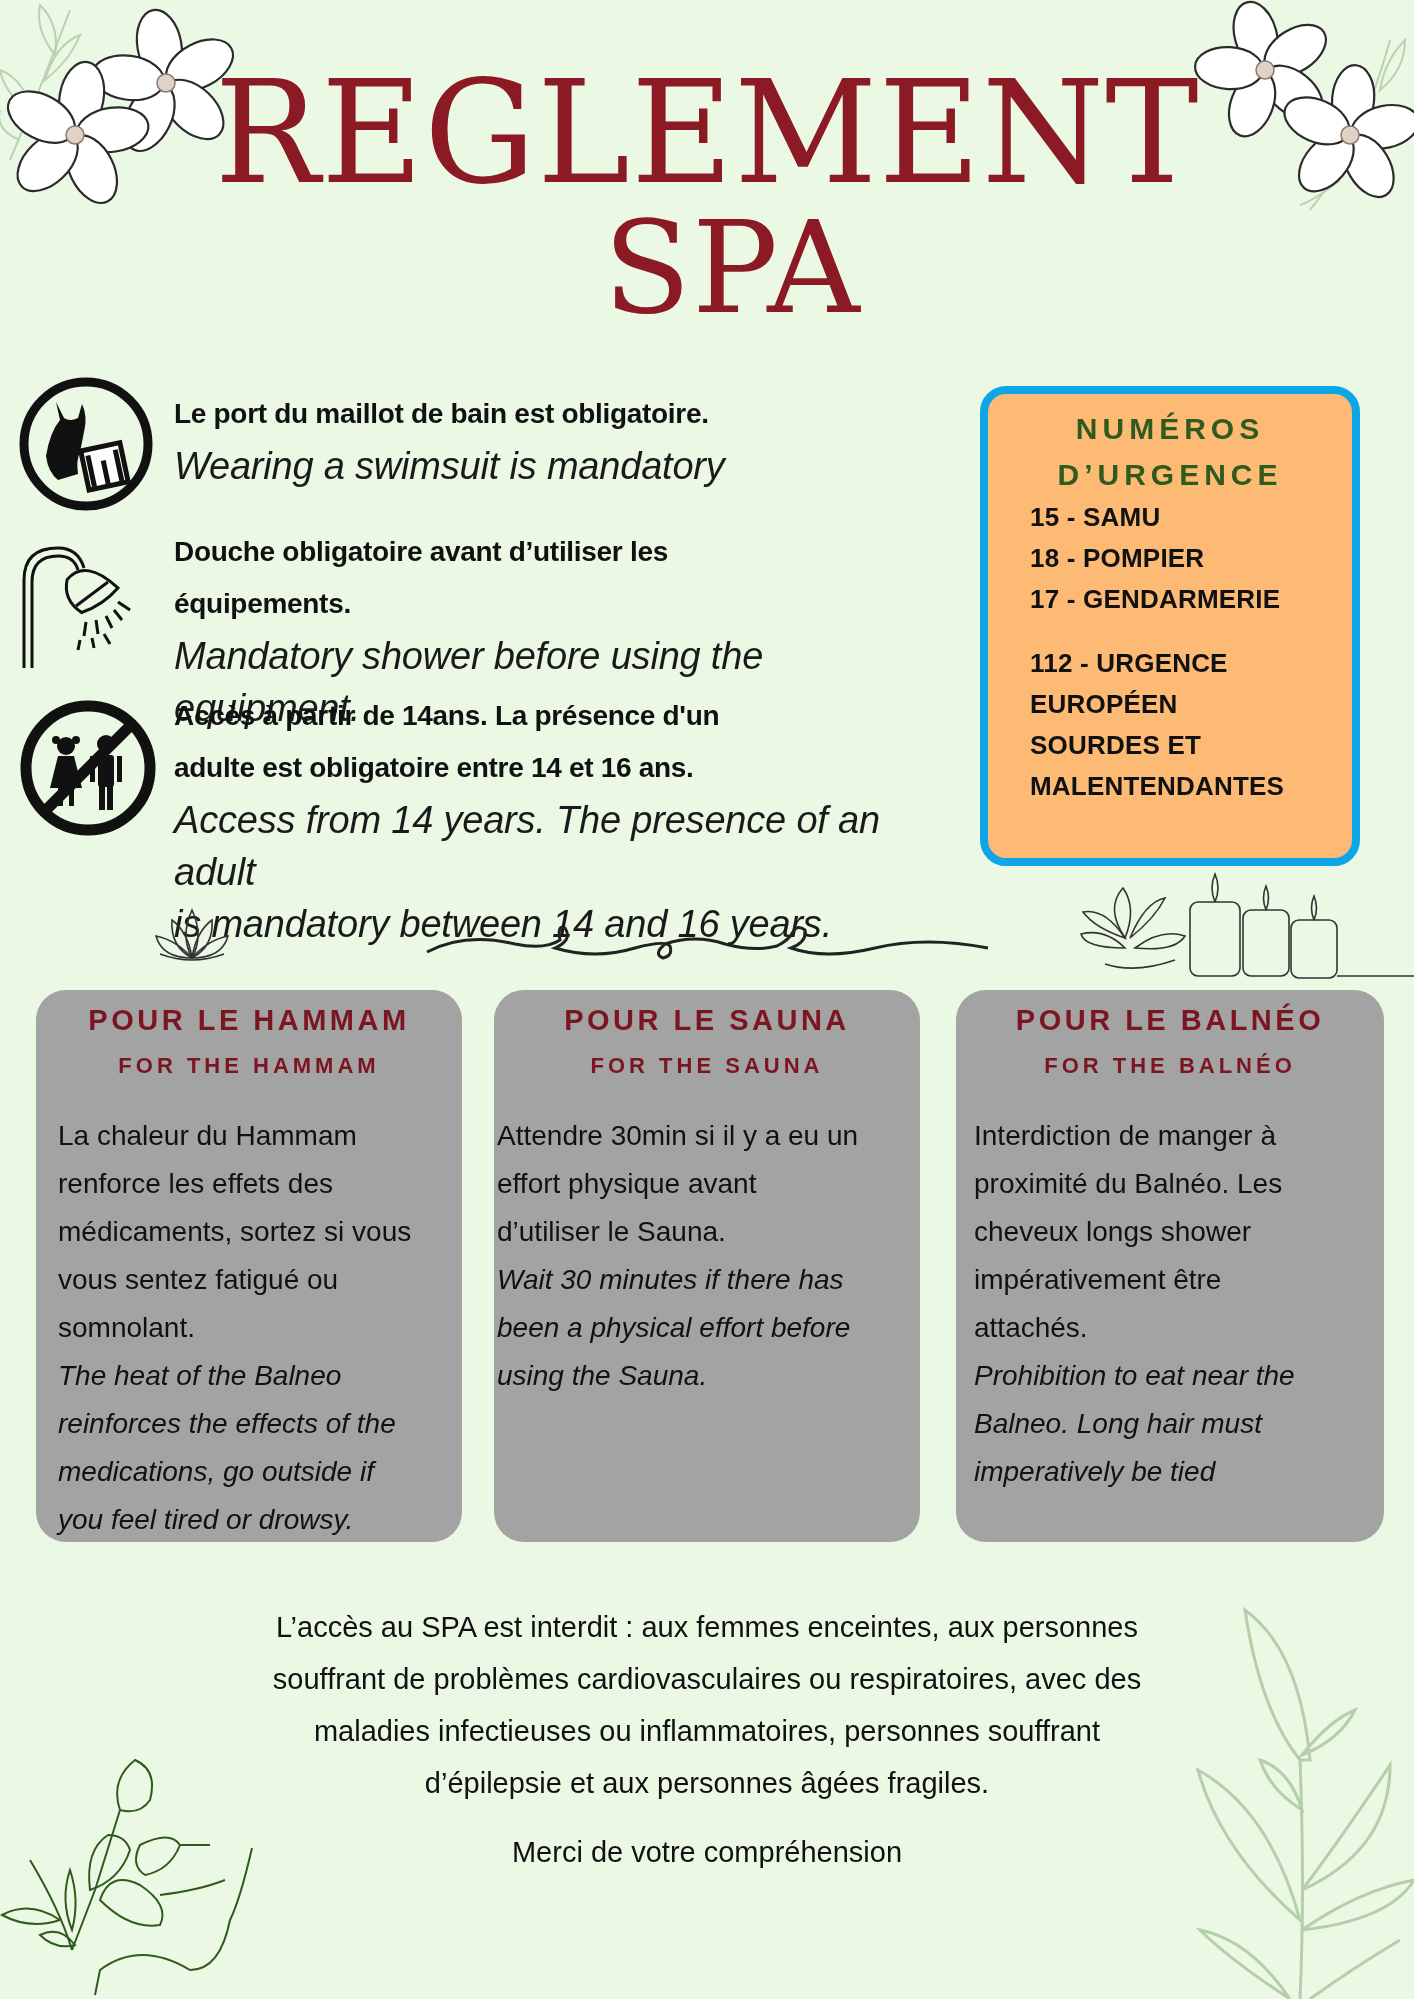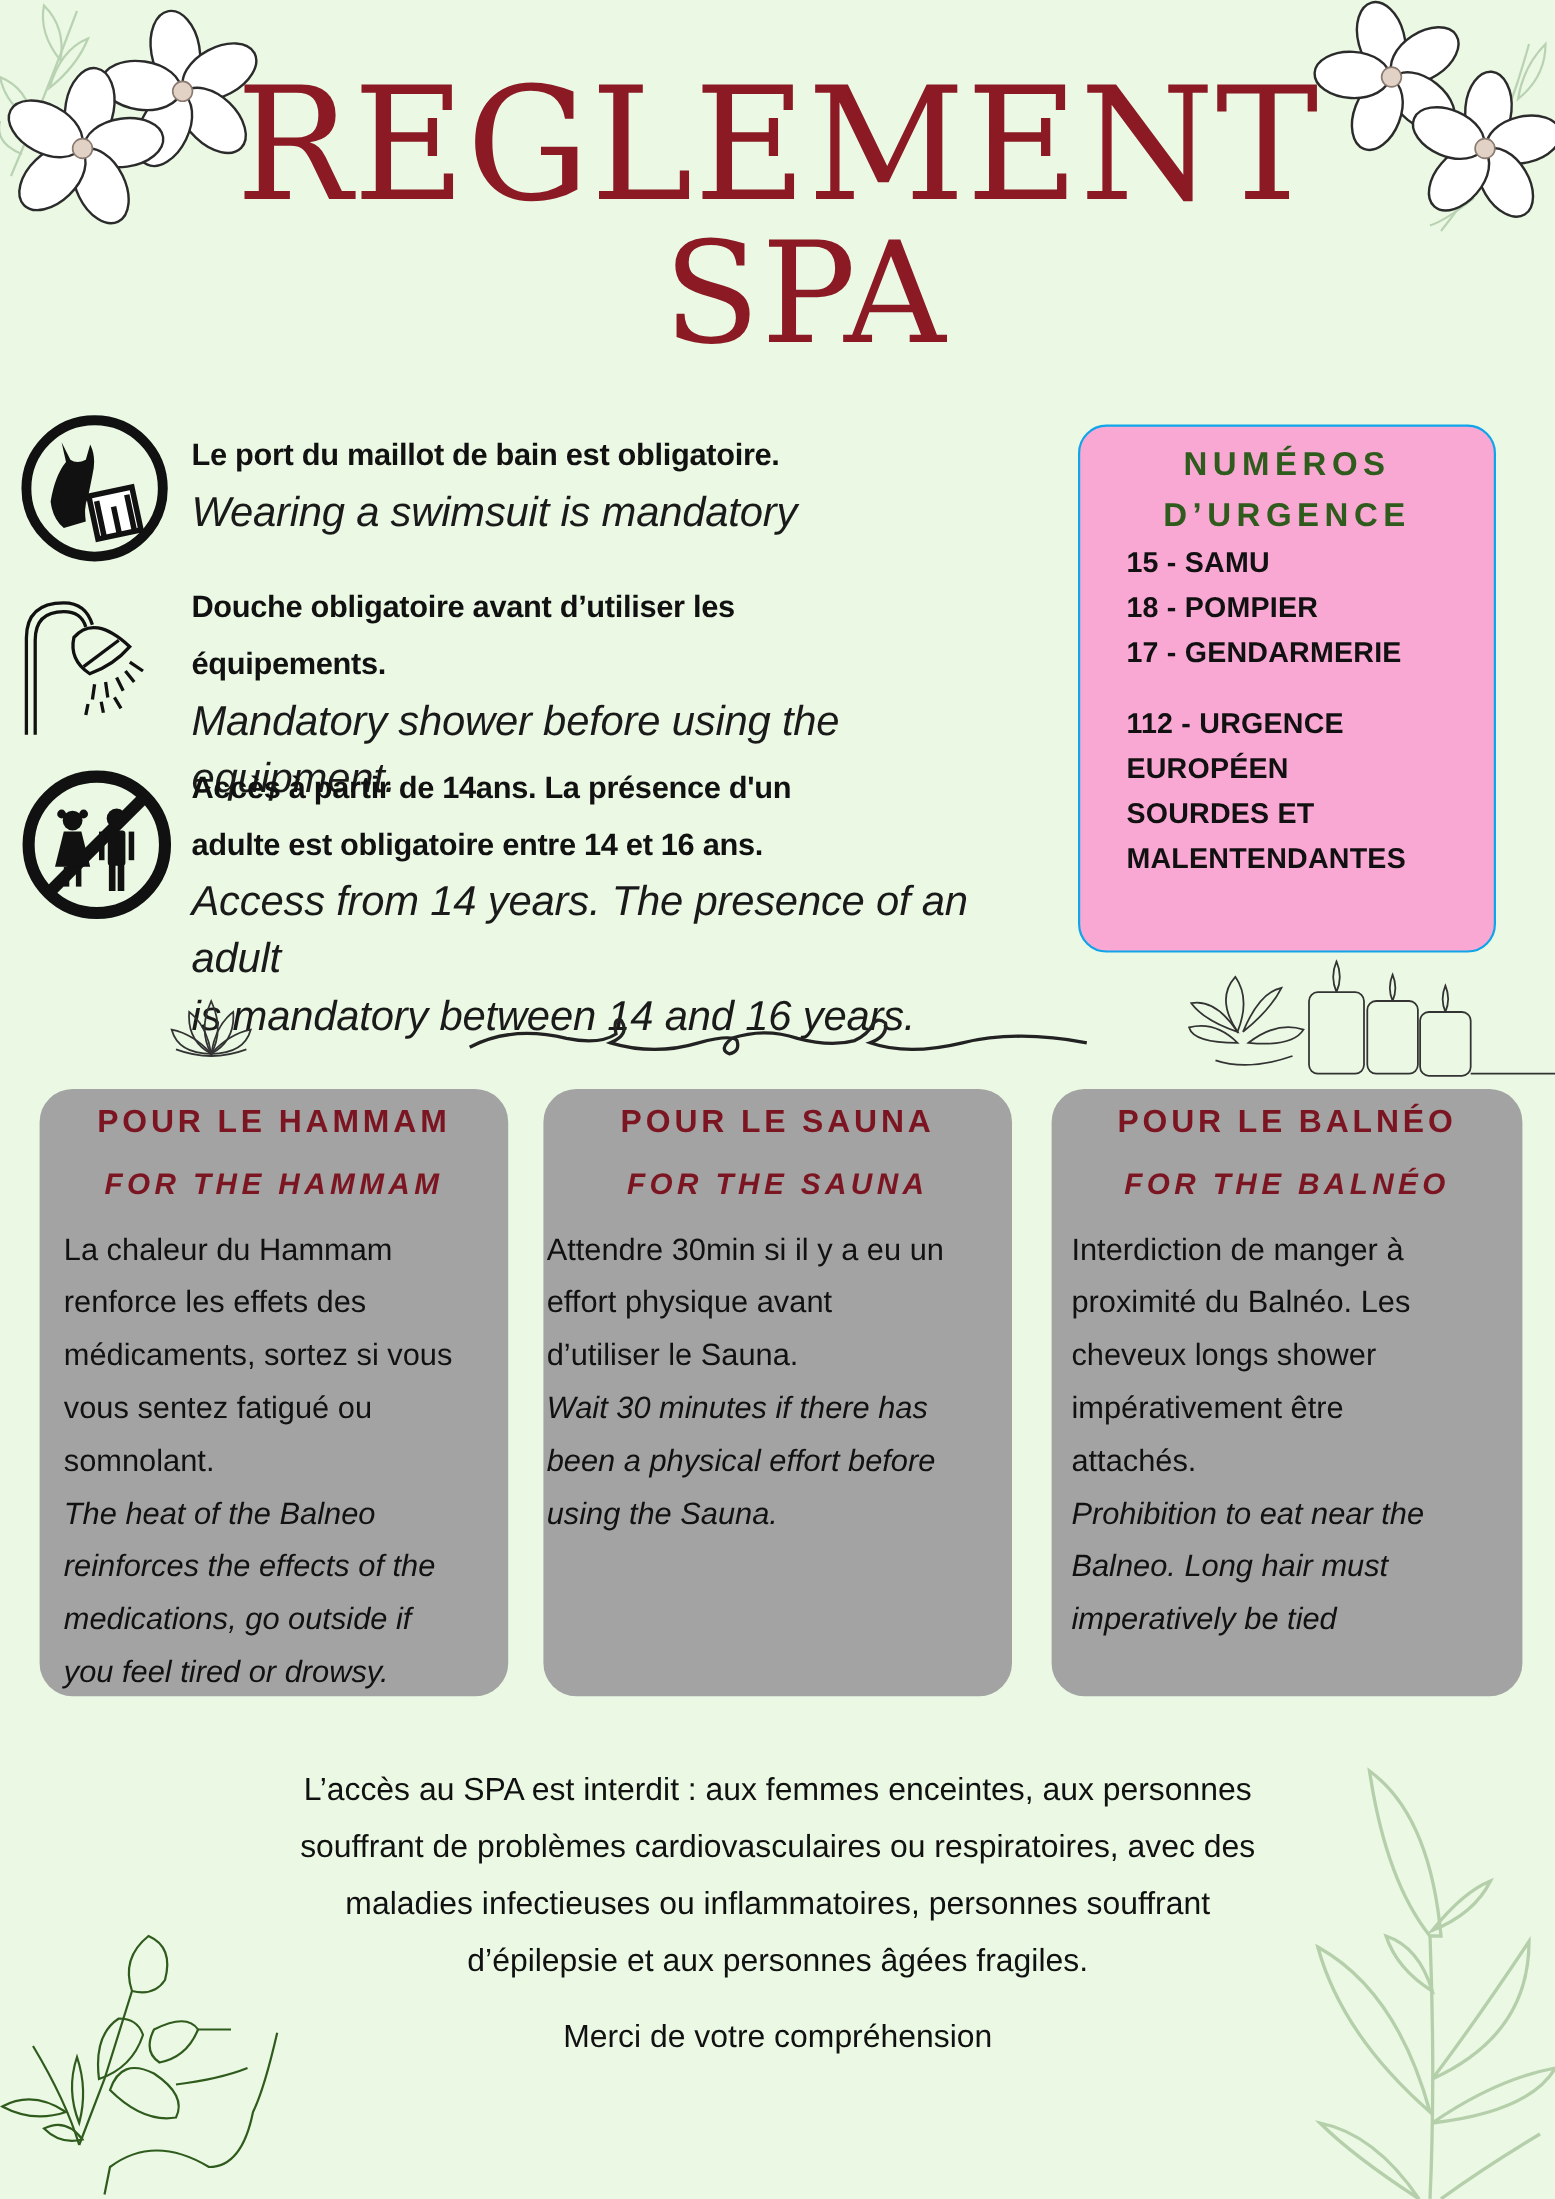--- a/index.html
+++ b/index.html
@@ -27,21 +27,21 @@
     font-weight: bold; font-size: 28px; line-height: 52px; color: #111; letter-spacing: -0.3px;
   }
   .rule .en {
     font-style: italic; font-size: 38px; line-height: 52px; color: #1a1a1a; letter-spacing: -0.2px;
   }
   .rule-icon { position: absolute; }
 
   
   .emerg {
     position: absolute; left: 980px; top: 386px; width: 380px; height: 480px;
-    background: #f9a8d4; border: 2px solid #0ea5e9; border-radius: 26px;
+    background: #fdba74; border: 8px solid #0ea5e9; border-radius: 26px;
     box-sizing: border-box;
   }
   .emerg h2 {
     margin: 0; position: absolute; left: 0; width: 100%; text-align: center;
     color: #2f5b1d; font-weight: bold; font-size: 30px; letter-spacing: 5px; line-height: 46px;
   }
   .emerg .h-1 { top: 12px; }
   .emerg .h-2 { top: 58px; }
   .emerg ul { list-style: none; margin: 0; padding: 0; position: absolute; left: 42px; top: 103px; width: 320px; }
   .emerg li { font-weight: bold; font-size: 26px; line-height: 41px; color: #111; letter-spacing: 0.2px; }
@@ -50,21 +50,21 @@
   
   .card {
     position: absolute; top: 990px; height: 552px; background: #a3a3a3;
     border-radius: 30px; box-sizing: border-box;
   }
   .card h3 {
     margin: 0; position: absolute; left: 0; width: 100%; text-align: center;
     color: #7c1522; font-weight: bold; font-size: 29px; letter-spacing: 3.5px; line-height: 40px;
   }
   .card .h-fr { top: 10px; }
-  .card .h-en { top: 66px; font-style: italic; font-size: 27px; letter-spacing: 4px; }
+  .card .h-en { top: 56px; font-size: 22px; letter-spacing: 4px; }
   .card .body { position: absolute; left: 22px; right: 14px; top: 122px; }
   .card .body p { margin: 0; font-size: 28px; line-height: 48px; color: #111; }
   .card .body p.en { font-style: italic; }
 
   
   .notice {
     position: absolute; left: 120px; width: 1174px; top: 1601px; text-align: center;
     font-size: 29px; line-height: 52px; color: #111; margin: 0;
   }
   .thanks {

